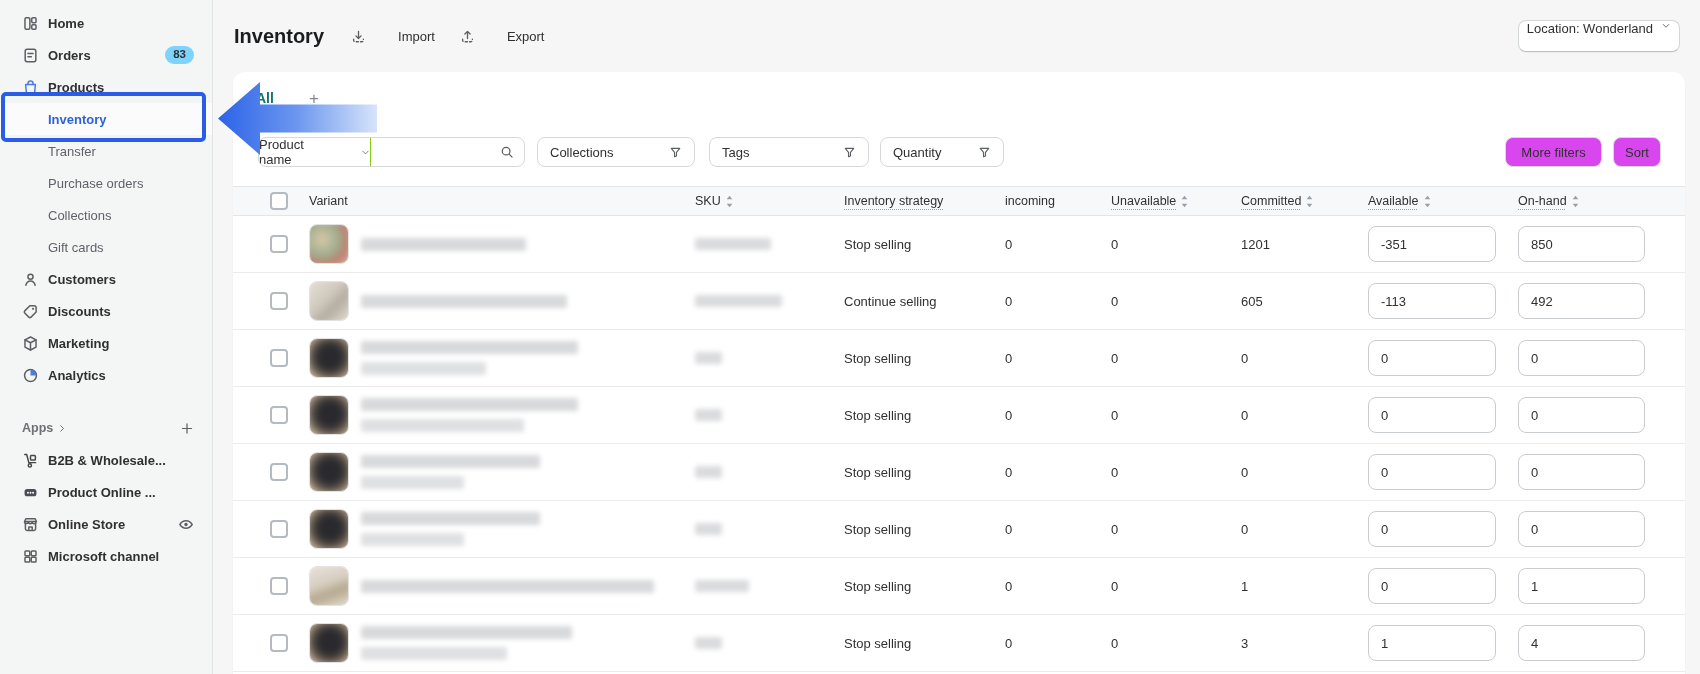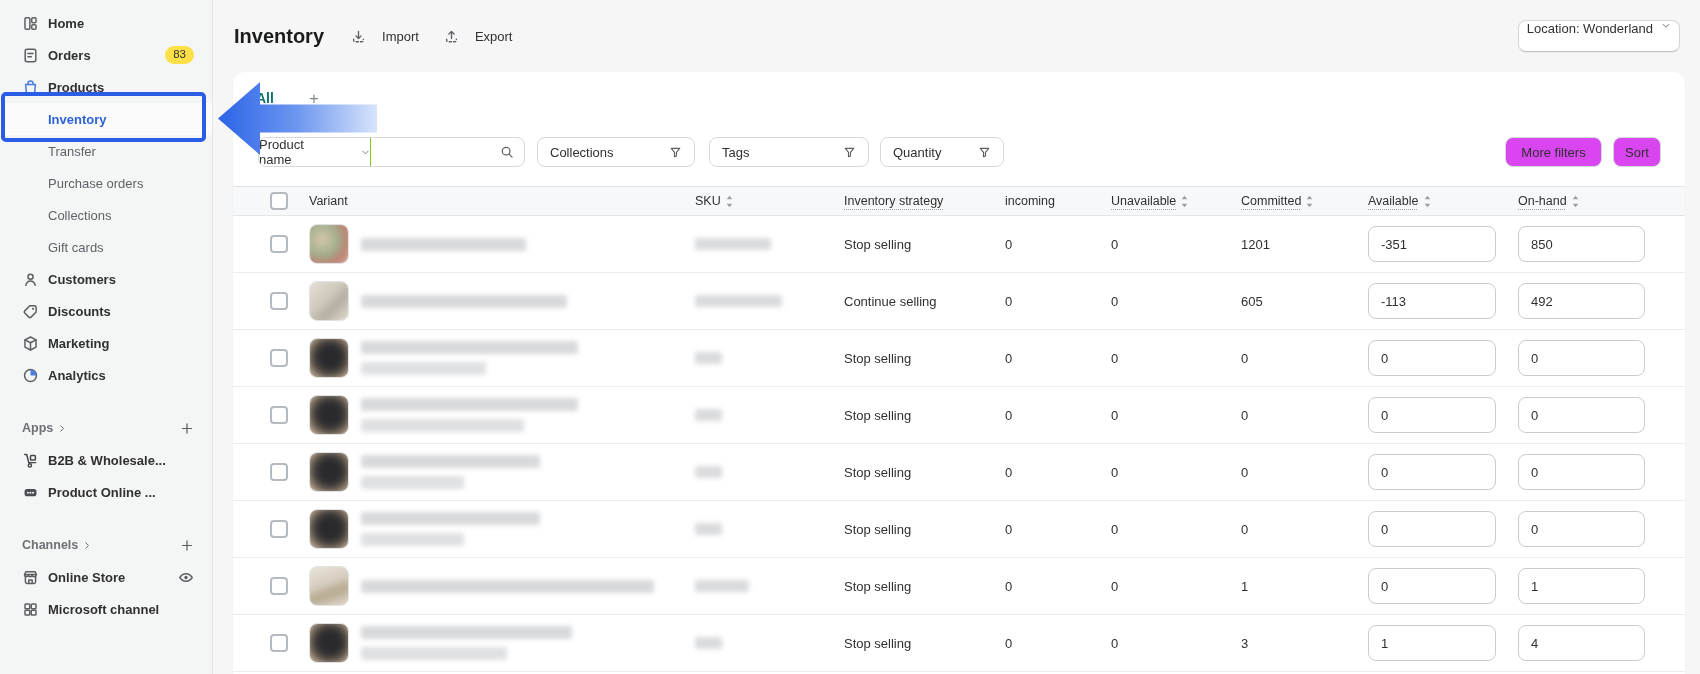--- a/index.html
+++ b/index.html
@@ -12,33 +12,33 @@
   
   .sidebar { width:213px; height:674px; background:#f4f5f5; border-right:1px solid #e3e4e5; padding-top:7px; flex:none; position:relative; z-index:1; }
   .nav-item, .nav-sub, .nav-header { height:32px; display:flex; align-items:center; padding:0 18px 0 22px; cursor:default; }
   .nav-icon { width:17px; height:17px; margin-right:9px; flex:none; display:flex; align-items:center; justify-content:center; }
   .nav-icon svg { width:17px; height:17px; }
   .nav-label { font-size:13px; font-weight:700; color:#303030; white-space:nowrap; }
   .nav-sub { padding-left:48px; }
   .nav-sub .nav-label { font-weight:400; color:#5f6368; }
   .nav-sub.selected { background:#fbfbfc; }
   .nav-sub.selected .nav-label { color:#2c63d8; font-weight:600; }
-  .nav-badge { margin-left:auto; background:#fde047; border-radius:9px; font-size:11.5px; font-weight:400; color:#303030; padding:2px 8px; line-height:1.2; }
+  .nav-badge { margin-left:auto; background:#7dd3fc; border-radius:9px; font-size:11.5px; font-weight:700; color:#303030; padding:2px 8px; line-height:1.2; }
   .nav-header { margin-top:21px; }
   .nav-header .hdr-label { font-size:12.5px; color:#6d7175; font-weight:600; margin-right:4px; }
   .nav-header .chev { width:10px; height:10px; }
   .nav-header .plus { margin-left:auto; width:14px; height:14px; }
   .nav-trailing { margin-left:auto; width:16px; height:16px; }
   svg.stroke { fill:none; stroke:#5c5f62; stroke-width:1.4; stroke-linecap:round; stroke-linejoin:round; }
 
   
   .main { flex:1; display:flex; flex-direction:column; min-width:0; }
   .topbar { height:72px; display:flex; align-items:center; padding:0 20px 0 21px; flex:none; }
   .page-title { font-size:20px; font-weight:700; color:#1a1c1d; margin-right:26px; }
-  .txt-btn { display:flex; align-items:center; gap:6px; margin-right:24px; cursor:pointer; }
+  .txt-btn { display:flex; align-items:center; gap:22px; margin-right:24px; cursor:pointer; }
   .txt-btn .lbl { font-size:13px; font-weight:500; color:#303030; }
   .txt-btn svg { width:15px; height:15px; }
   .location-btn { margin-left:auto; background:#fff; border:1px solid #d3d6d8; border-bottom-color:#bfc2c4; border-radius:8px; height:32px; padding:0 8px; display:flex; align-items:flex-start; gap:8px; font-size:13px; font-weight:500; color:#303030; box-shadow:0 1px 0 rgba(0,0,0,.04); cursor:pointer; }
   .location-btn svg { width:10px; height:10px; }
 
   
   .card { background:#fff; border-radius:12px 12px 0 0; margin:0 15px 0 20px; box-shadow:0 1px 2px rgba(0,0,0,.06); flex:1; position:relative; }
   .tabs-row { padding:16px 0 0 23px; height:36px; display:flex; align-items:center; }
   .tab-active { font-size:14px; font-weight:700; color:#0f766e; }
   .tab-add { margin-left:35px; font-size:17px; font-weight:400; color:#83888d; line-height:1; cursor:pointer; }
@@ -199,33 +199,20 @@
           <span class="nav-icon">
             <svg viewBox="0 0 16 16">
               <rect x="2.4" y="4.8" width="11.2" height="6.8" rx="2.4" fill="#4a4d52"></rect>
               <circle cx="5.6" cy="8.2" r="0.9" fill="#fff"></circle>
               <circle cx="8" cy="8.2" r="0.9" fill="#fff"></circle>
               <circle cx="10.4" cy="8.2" r="0.9" fill="#fff"></circle>
             </svg>
           </span>
           <span class="nav-label" style="font-weight: 700;">Product Online ...</span>
         </div>
-        <div class="nav-header">
-          <span class="hdr-label">Channels</span>
-          <span class="chev nav-icon" style="width: 10px; height: 10px; margin: 0px;">
-            <svg class="stroke" viewBox="0 0 16 16">
-              <path d="M6 3.6 10.4 8 6 12.4"></path>
-            </svg>
-          </span>
-          <span class="plus nav-icon" style="margin: 0px 0px 0px auto; width: 14px; height: 14px;">
-            <svg class="stroke" viewBox="0 0 16 16">
-              <path d="M8 2.8v10.4M2.8 8h10.4"></path>
-            </svg>
-          </span>
-        </div>
         <div class="nav-item">
           <span class="nav-icon">
             <svg class="stroke" viewBox="0 0 16 16">
               <path d="M3.2 7v5a1.6 1.6 0 0 0 1.6 1.6h6.4A1.6 1.6 0 0 0 12.8 12V7"></path>
               <path d="M2.4 5.2 3.6 2.6h8.8l1.2 2.6H2.4zM2.4 5.2a1.7 1.7 0 0 0 3.6.2 1.7 1.7 0 0 0 3.6 0 1.7 1.7 0 0 0 3.6 0"></path>
               <path d="M6.4 13.4v-3h3.2v3"></path>
             </svg>
           </span>
           <span class="nav-label" style="font-weight: 700;">Online Store</span>
           <span class="nav-trailing nav-icon" style="margin: 0px 0px 0px auto;">

